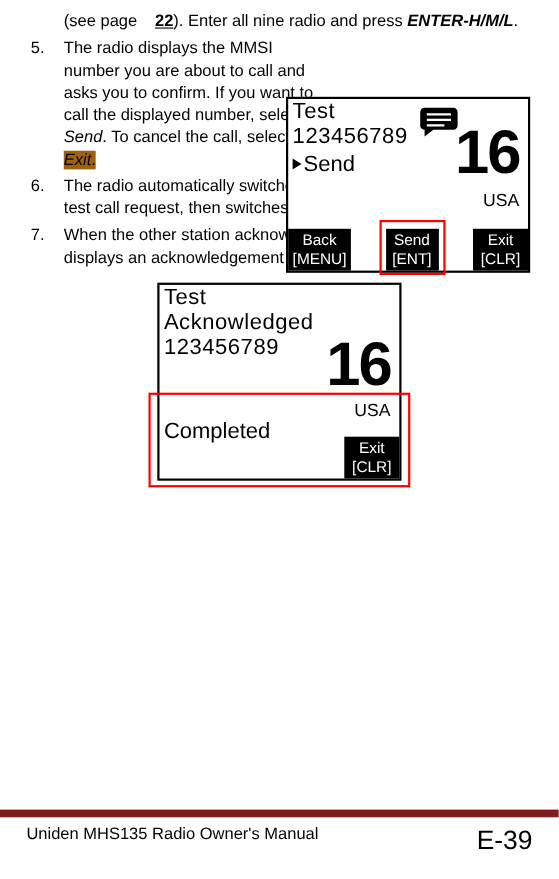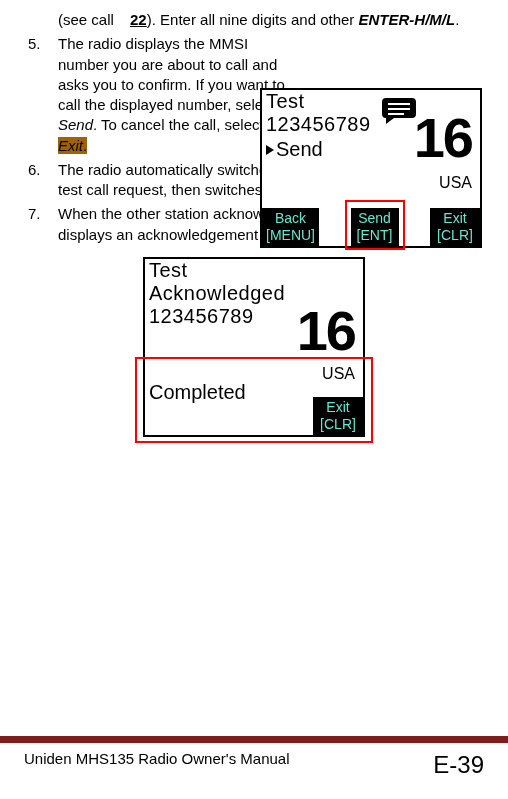--- a/index.html
+++ b/index.html
@@ -95,21 +95,21 @@
     position: absolute;
     left: 0; right: 0; bottom: 0;
     display: flex;
     justify-content: space-between;
     align-items: flex-end;
     height: 42px;
     padding: 0;
   }
   .softkey {
     background: #000;
-    color: #5eead4;
+    color: #ffffff;
     font-size: 14px;
     text-align: center;
     line-height: 1.2;
     padding: 2px 4px 2px 4px;
     min-width: 50px;
   }
   .softkey.mid { min-width: 48px; position: relative; }
   .red-box-1 {
     position: absolute;
     border: 2px solid #ff0000;
@@ -182,21 +182,21 @@
     font-size: 15px;
   }
   .page-num { font-size: 24px; }
 </style>
 </head>
 <body>
 
 <div class="page">
 
   <p class="para-orphan">
-    <span>(see call </span><span class="underline">22</span><span>). Enter all nine digits and other </span><span class="bi">ENTER-H/M/L</span><span>.</span>
+    <span>(see page </span><span class="underline">22</span><span>). Enter all nine radio and press </span><span class="bi">ENTER-H/M/L</span><span>.</span>
   </p>
 
   <ol class="ol">
     <li class="li">
       <span class="num">5.</span>
       <div class="li5-text">
         <span>The radio displays the MMSI number you are about to call and asks you to confirm. If you want to call the displayed number, select </span><i>Send</i><span>. To cancel the call, select </span><span class="hl"><i>Exit</i><span>.</span></span>
       </div>
     </li>
     <li class="li">

